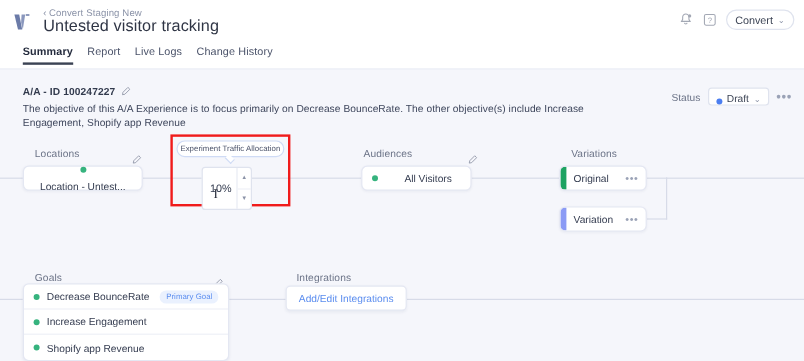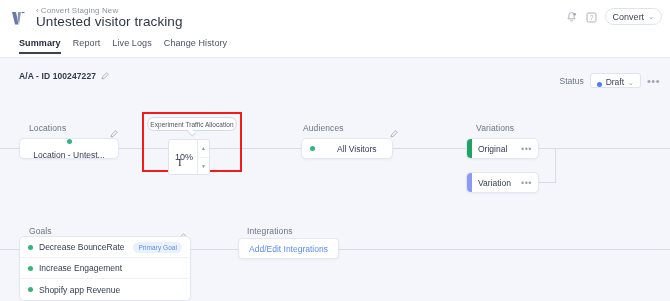--- a/index.html
+++ b/index.html
@@ -231,20 +231,21 @@
   <div class="exp-id">
     <span>A/A - ID 100247227</span>
     <span class="pencil">
       <svg width="8" height="8" viewBox="0 0 12 12">
         <path d="M8.4 1.2l2.4 2.4-6.2 6.2-3 .6.6-3z" fill="none" stroke="#5a6party" stroke-width="1.1"></path>
         <path d="M8.4 1.2l2.4 2.4-6.2 6.2-3 .6.6-3z" fill="none" stroke="#5a627a" stroke-width="1.1"></path>
       </svg>
     </span>
   </div>
 
+  <div class="exp-desc">The objective of this A/A Experience is to focus primarily on Decrease BounceRate. The other objective(s) include Increase Engagement, Shopify app Revenue</div>
 
   <div class="status-wrap">
     <span class="status-label">Status</span>
     <div class="status-pill">
       <span class="status-dot"></span>
       <span>Draft</span>
       <span class="cv">⌄</span>
     </div>
     <span class="kebab">•••</span>
   </div>

